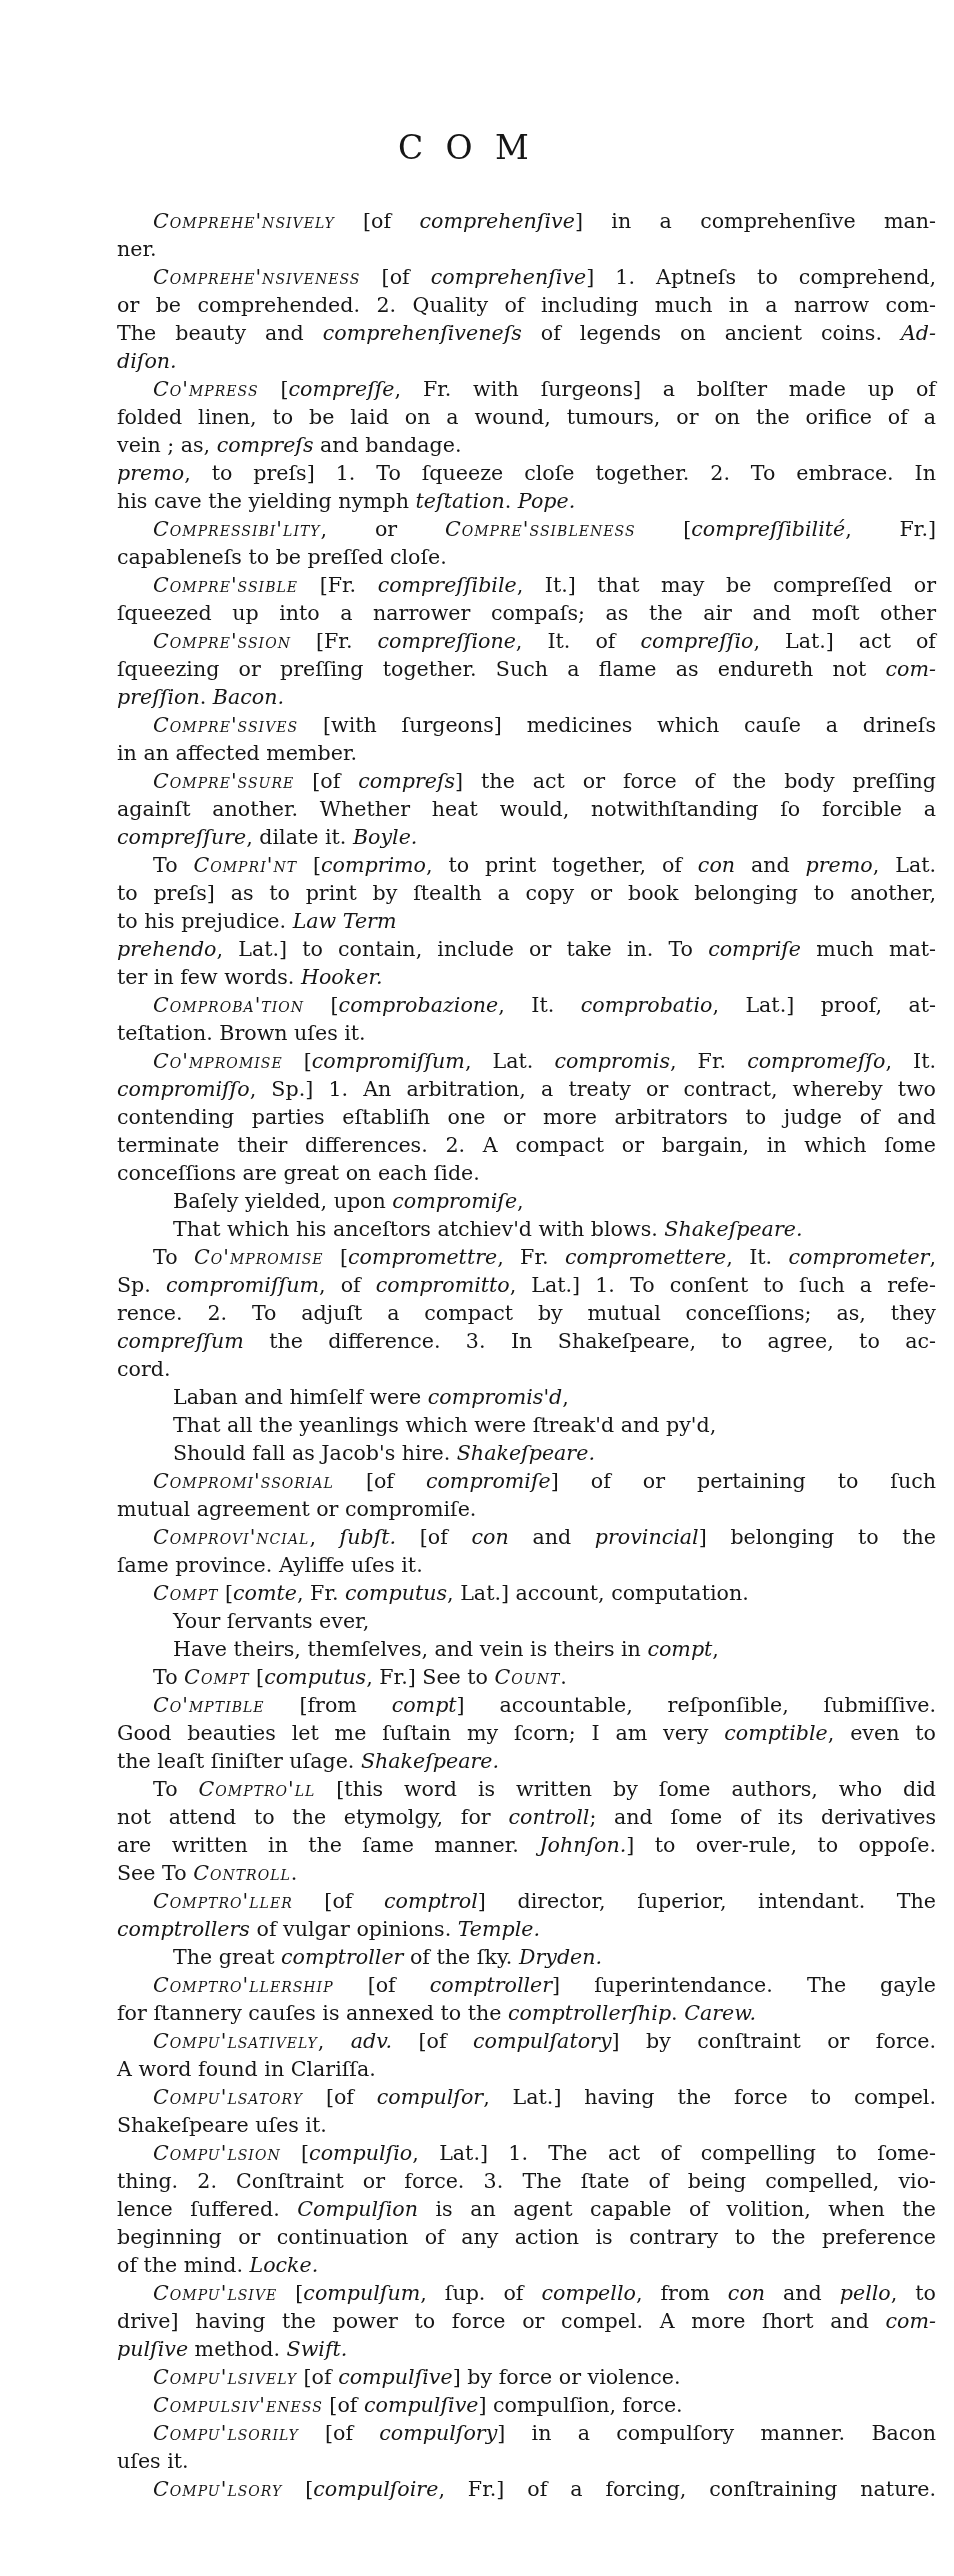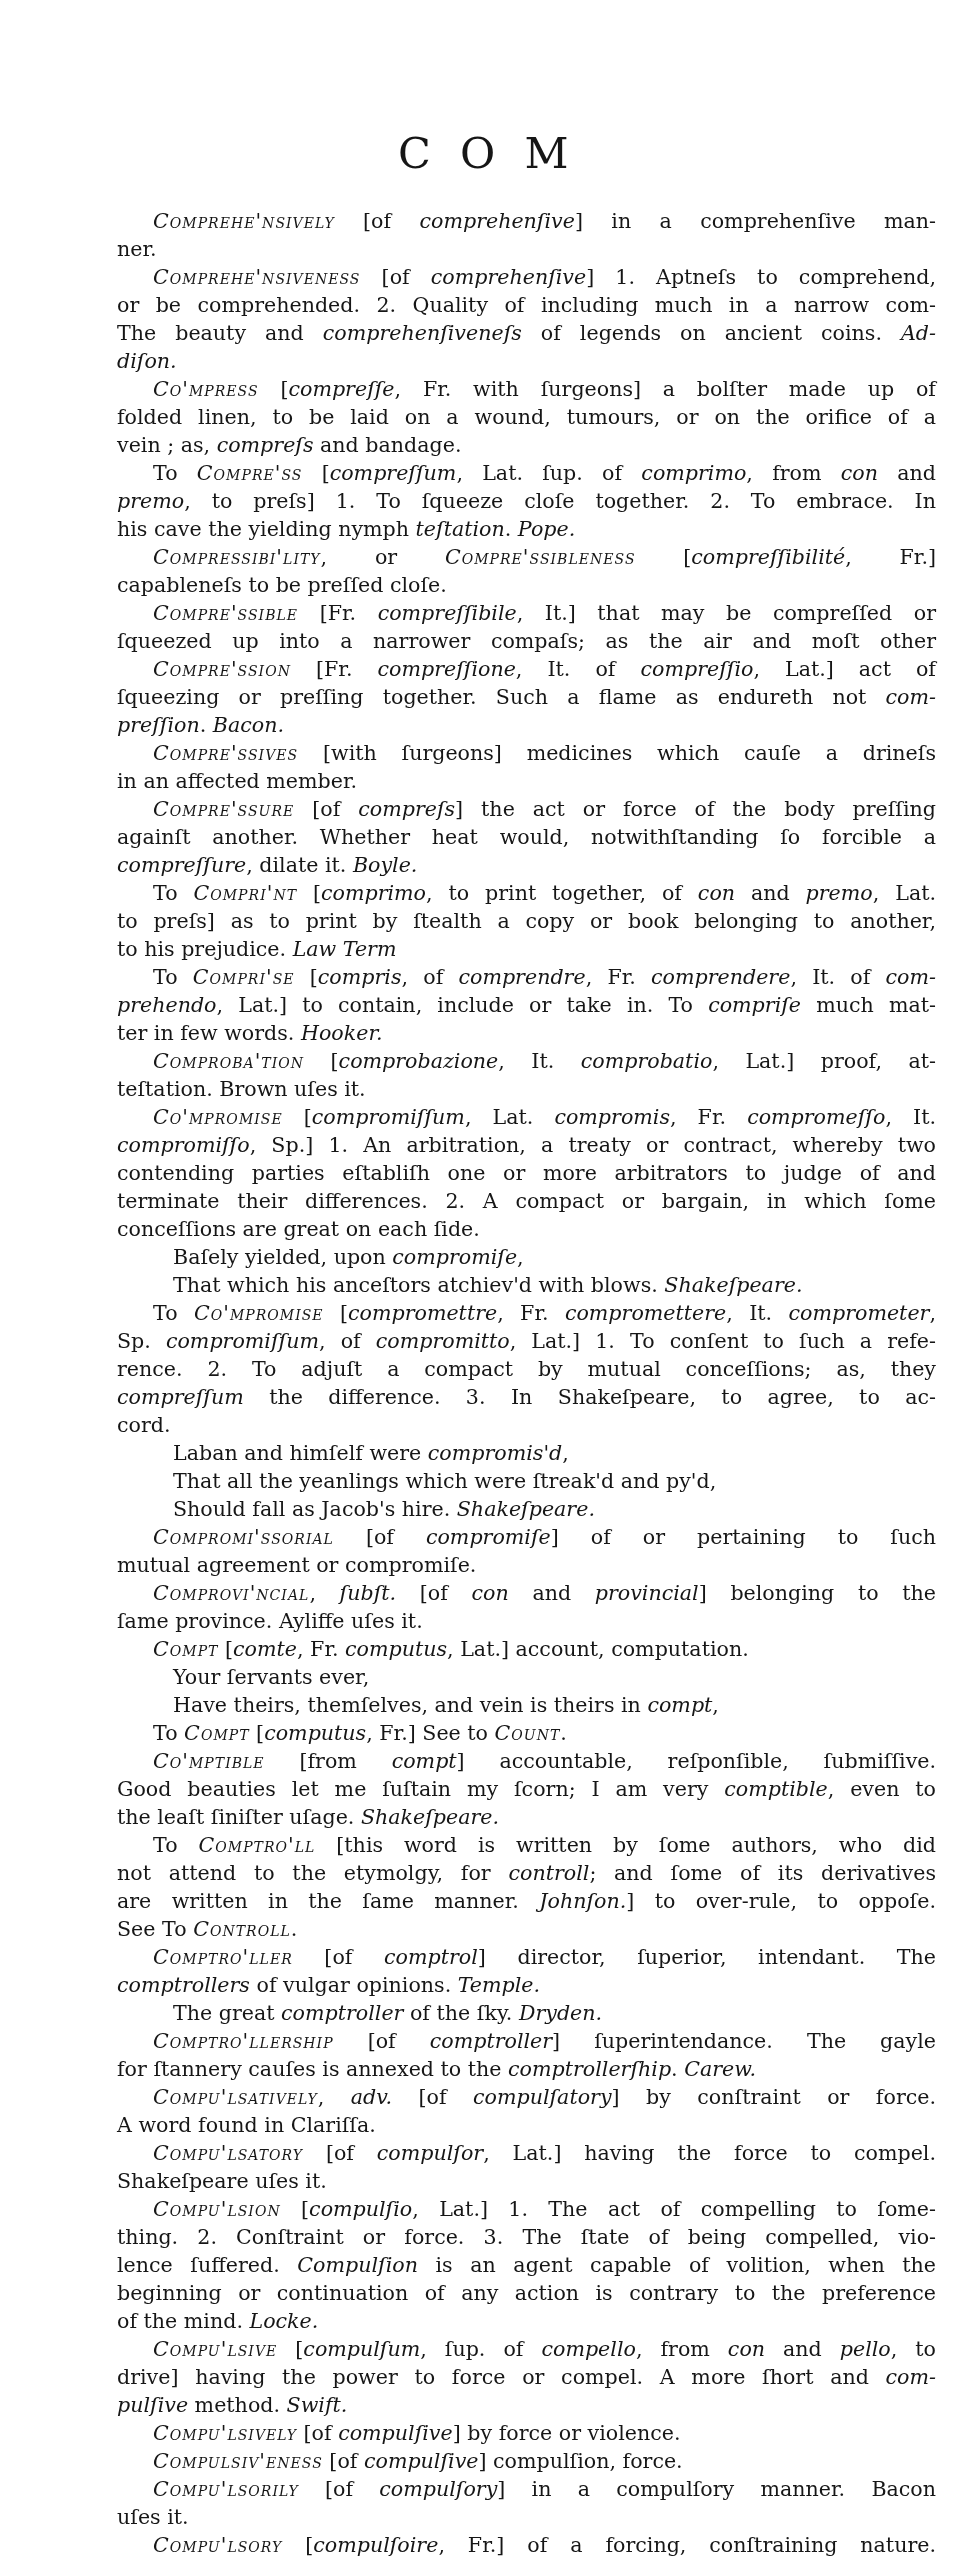--- a/index.html
+++ b/index.html
@@ -9,21 +9,21 @@
     height: 3166px;
     background: #ffffff;
     color: #161616;
     font-family: "DejaVu Serif", "Liberation Serif", serif;
     overflow: hidden;
   }
   .header {
     position: absolute;
     left: 398px;
     top: 128px;
-    font-size: 43px;
+    font-size: 33px;
     letter-spacing: 0.18em;
     font-weight: normal;
     white-space: nowrap;
   }
   .textblock {
     position: absolute;
     left: 117px;
     top: 207px;
     width: 819px;
     font-size: 20.6px;
@@ -44,39 +44,37 @@
   <div class="textblock">
       <div class="line ind1 just"><span class="sc">Comprehe'nsively</span><span> [of </span><span class="i">comprehenſive</span><span>] in a comprehenſive man-</span></div>
       <div class="line ind0"><span>ner.</span></div>
       <div class="line ind1 just"><span class="sc">Comprehe'nsiveness</span><span> [of </span><span class="i">comprehenſive</span><span>] 1. Aptneſs to comprehend,</span></div>
       <div class="line ind0 just"><span>or be comprehended. 2. Quality of including much in a narrow com-</span></div>
       <div class="line ind0 just"><span>The beauty and </span><span class="i">comprehenſiveneſs</span><span> of legends on ancient coins. </span><span class="i">Ad-</span></div>
       <div class="line ind0"><span class="i">diſon.</span></div>
       <div class="line ind1 just"><span class="sc">Co'mpress</span><span> [</span><span class="i">compreſſe</span><span>, Fr. with ſurgeons] a bolſter made up of</span></div>
       <div class="line ind0 just"><span>folded linen, to be laid on a wound, tumours, or on the orifice of a</span></div>
       <div class="line ind0"><span>vein ; as, </span><span class="i">compreſs</span><span> and bandage.</span></div>
-      <div class="line ind1 just"><span>To </span><span class="sc">Compre'ss</span><span> [</span><span class="i">compreſſum</span><span>, Lat. ſup. of </span><span class="i">comprimo</span><span>, from </span><span class="i">con</span><span> and</span></div>
       <div class="line ind0 just"><span class="i">premo</span><span>, to preſs] 1. To ſqueeze cloſe together. 2. To embrace. In</span></div>
       <div class="line ind0"><span>his cave the yielding nymph </span><span class="i">teſtation</span><span>. </span><span class="i">Pope.</span></div>
       <div class="line ind1 just"><span class="sc">Compressibi'lity</span><span>, or </span><span class="sc">Compre'ssibleness</span><span> [</span><span class="i">compreſſibilité</span><span>, Fr.]</span></div>
       <div class="line ind0"><span>capableneſs to be preſſed cloſe.</span></div>
       <div class="line ind1 just"><span class="sc">Compre'ssible</span><span> [Fr. </span><span class="i">compreſſibile</span><span>, It.] that may be compreſſed or</span></div>
       <div class="line ind0 just"><span>ſqueezed up into a narrower compaſs; as the air and moſt other</span></div>
       <div class="line ind1 just"><span class="sc">Compre'ssion</span><span> [Fr. </span><span class="i">compreſſione</span><span>, It. of </span><span class="i">compreſſio</span><span>, Lat.] act of</span></div>
       <div class="line ind0 just"><span>ſqueezing or preſſing together. Such a flame as endureth not </span><span class="i">com-</span></div>
       <div class="line ind0"><span class="i">preſſion</span><span>. </span><span class="i">Bacon.</span></div>
       <div class="line ind1 just"><span class="sc">Compre'ssives</span><span> [with ſurgeons] medicines which cauſe a drineſs</span></div>
       <div class="line ind0"><span>in an affected member.</span></div>
       <div class="line ind1 just"><span class="sc">Compre'ssure</span><span> [of </span><span class="i">compreſs</span><span>] the act or force of the body preſſing</span></div>
       <div class="line ind0 just"><span>againſt another. Whether heat would, notwithſtanding ſo forcible a</span></div>
       <div class="line ind0"><span class="i">compreſſure</span><span>, dilate it. </span><span class="i">Boyle.</span></div>
       <div class="line ind1 just"><span>To </span><span class="sc">Compri'nt</span><span> [</span><span class="i">comprimo</span><span>, to print together, of </span><span class="i">con</span><span> and </span><span class="i">premo</span><span>, Lat.</span></div>
       <div class="line ind0 just"><span>to preſs] as to print by ſtealth a copy or book belonging to another,</span></div>
       <div class="line ind0"><span>to his prejudice. </span><span class="i">Law Term</span></div>
-      <div class="line ind1 just"><span>To </span><span class="sc">Compri'se</span><span> [</span><span class="i">compris</span><span>, of </span><span class="i">comprendre</span><span>, Fr. </span><span class="i">comprendere</span><span>, It. of </span><span class="i">com-</span></div>
       <div class="line ind0 just"><span class="i">prehendo</span><span>, Lat.] to contain, include or take in. To </span><span class="i">compriſe</span><span> much mat-</span></div>
       <div class="line ind0"><span>ter in few words. </span><span class="i">Hooker.</span></div>
       <div class="line ind1 just"><span class="sc">Comproba'tion</span><span> [</span><span class="i">comprobazione</span><span>, It. </span><span class="i">comprobatio</span><span>, Lat.] proof, at-</span></div>
       <div class="line ind0"><span>teſtation. Brown uſes it.</span></div>
       <div class="line ind1 just"><span class="sc">Co'mpromise</span><span> [</span><span class="i">compromiſſum</span><span>, Lat. </span><span class="i">compromis</span><span>, Fr. </span><span class="i">compromeſſo</span><span>, It.</span></div>
       <div class="line ind0 just"><span class="i">compromiſſo</span><span>, Sp.] 1. An arbitration, a treaty or contract, whereby two</span></div>
       <div class="line ind0 just"><span>contending parties eſtabliſh one or more arbitrators to judge of and</span></div>
       <div class="line ind0 just"><span>terminate their differences. 2. A compact or bargain, in which ſome</span></div>
       <div class="line ind0"><span>conceſſions are great on each ſide.</span></div>
       <div class="line ind2"><span>Baſely yielded, upon </span><span class="i">compromiſe</span><span>,</span></div>

